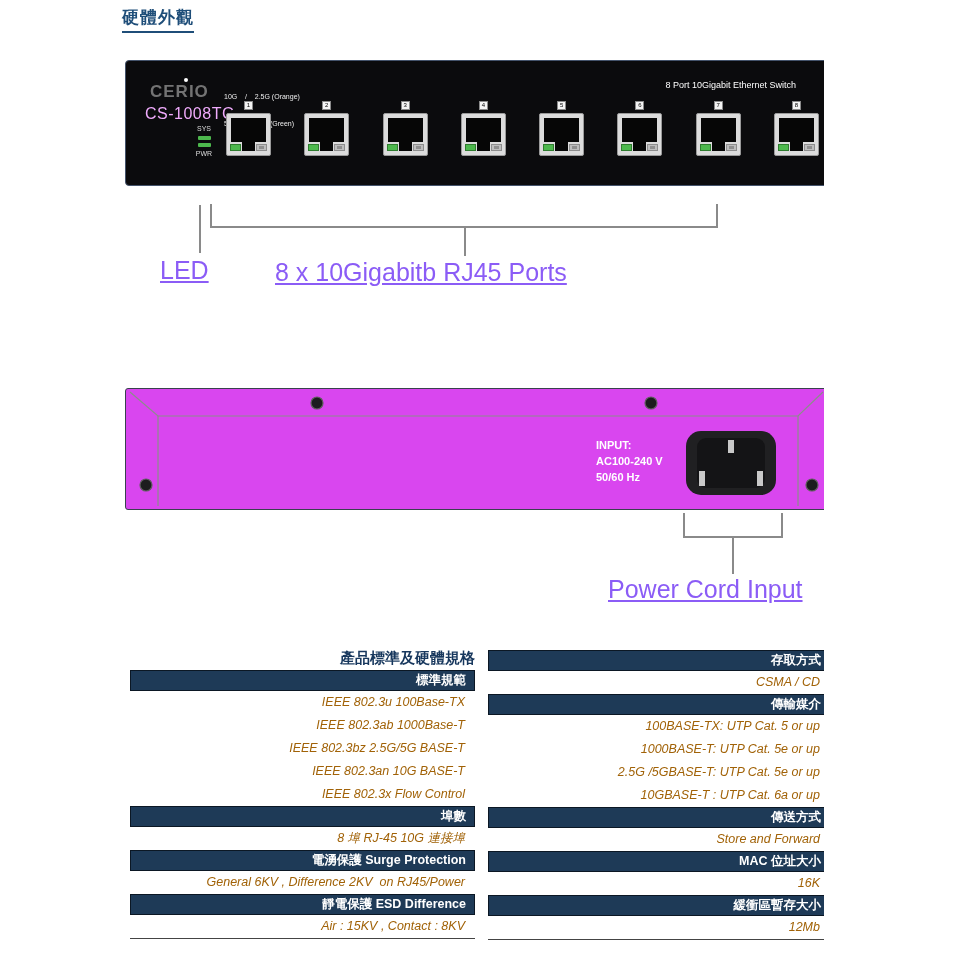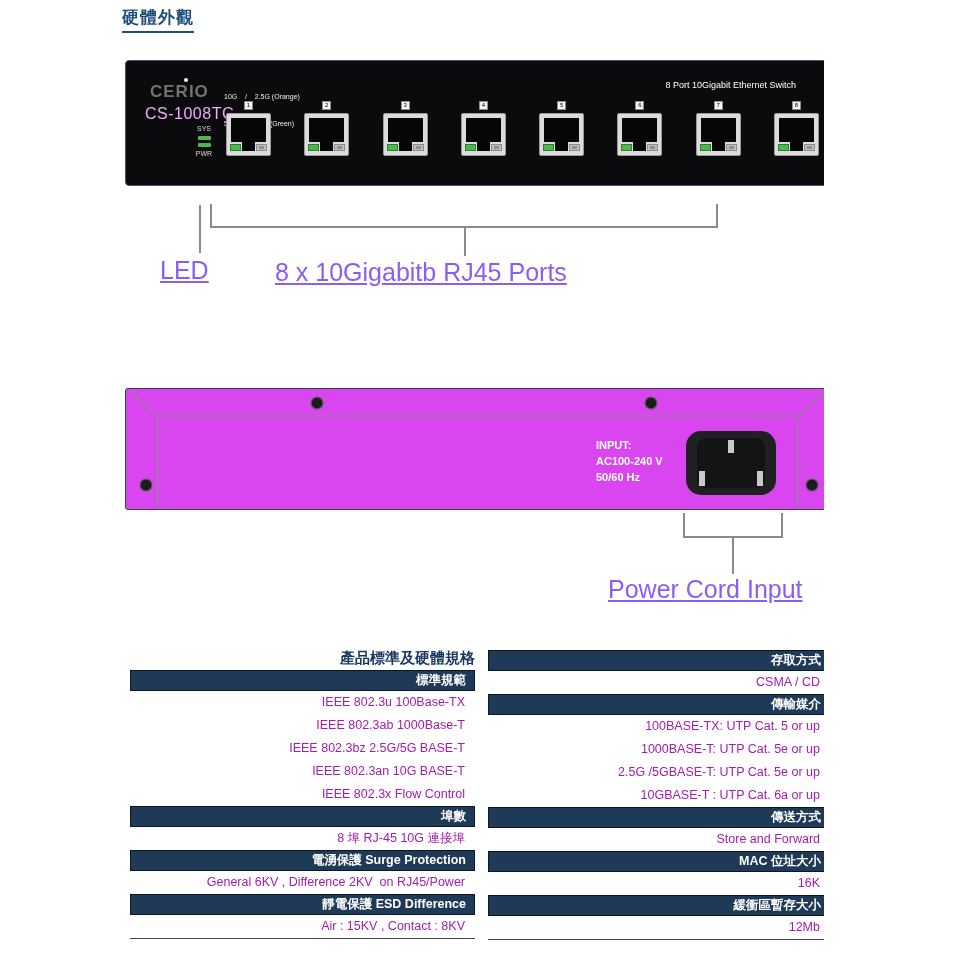--- a/index.html
+++ b/index.html
@@ -50,21 +50,21 @@
   .prong-bl  { left:13px; bottom:9px; width:6px; height:15px; }
   .prong-br  { right:13px; bottom:9px; width:6px; height:15px; }
 
   
   .spec-table { position:absolute; font-size:12.5px; }
   .spec-left  { left:130px; top:648px; width:345px; }
   .spec-right { left:488px; top:650px; width:342px; }
   .spec-title { text-align:right; font-size:15px; font-weight:bold; color:#17375d; height:22px; line-height:20px; }
   .spec-header { background:#1e3a57; color:#ffffff; border:1px solid #0b1724; padding:2px 8px;
     line-height:15px; font-weight:600; }
-  .spec-row { color:#a21caf; padding:4px 10px 4px 10px; line-height:15px; white-space:pre-wrap; }
+  .spec-row { color:#a16207; padding:4px 10px 4px 10px; line-height:15px; white-space:pre-wrap;font-style:italic; }
   .spec-body { border-bottom:1.5px solid #444;text-align:right; }
 </style>
 </head>
 <body>
 
 <div class="canvas">
 
   <div class="page-heading">硬體外觀</div>
 
   <div class="front-panel">

